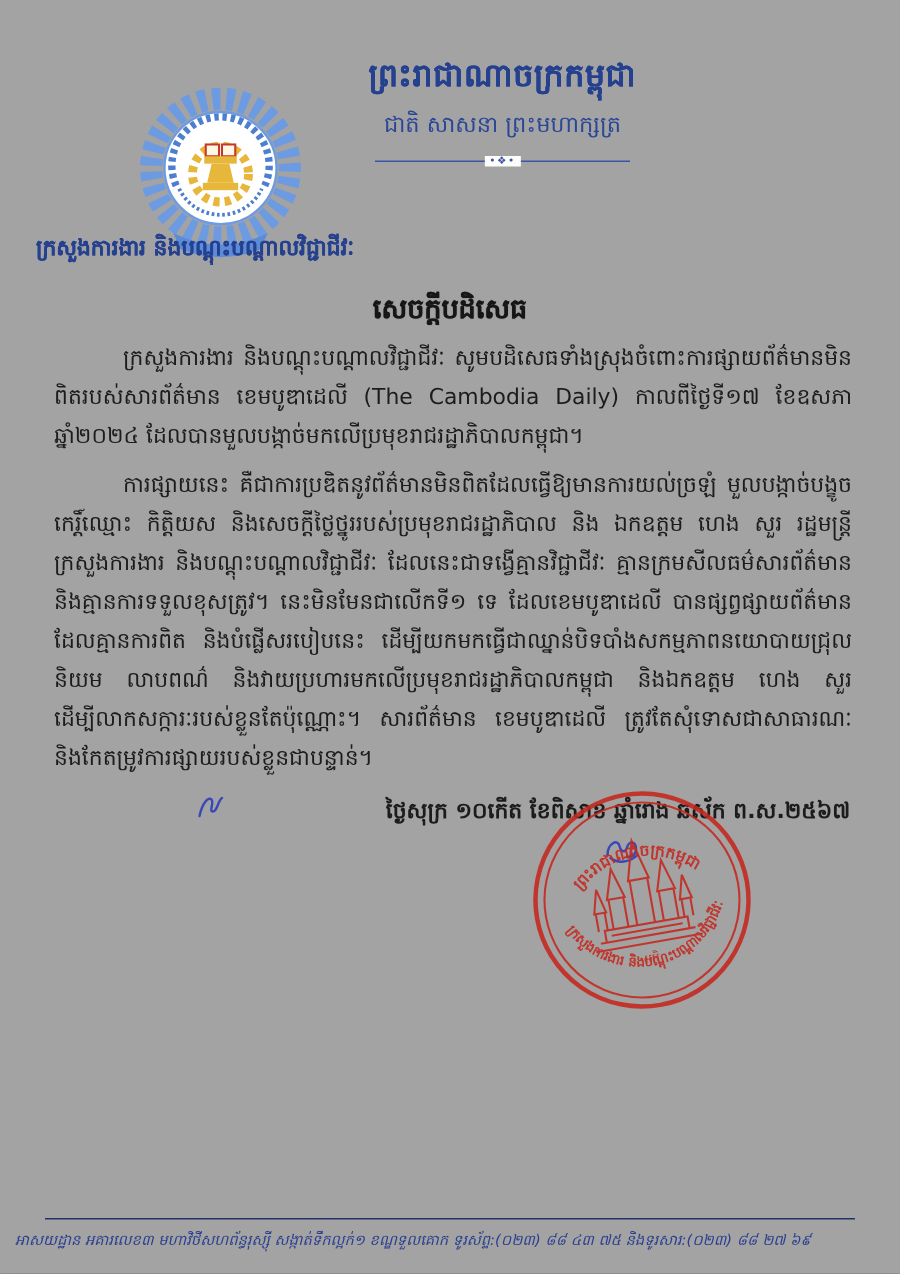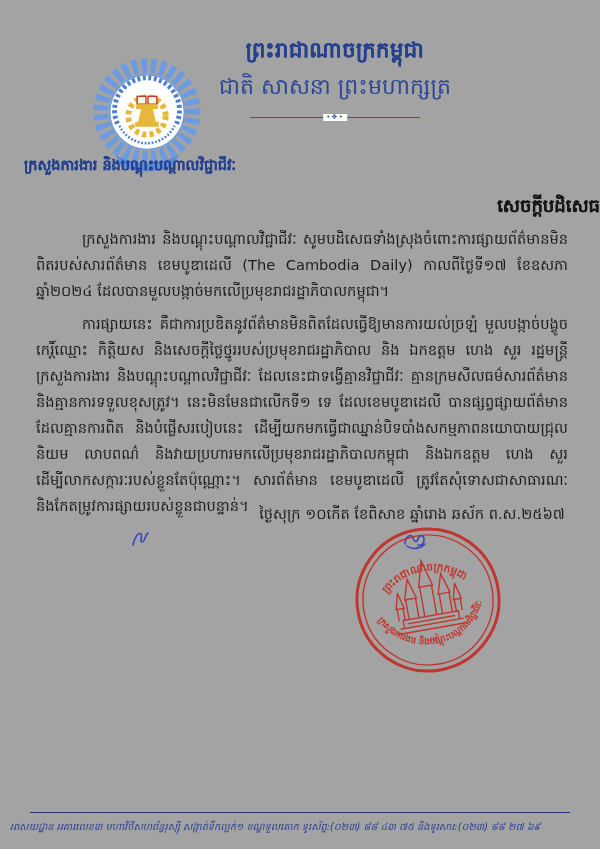--- a/index.html
+++ b/index.html
@@ -21,56 +21,57 @@
   }
   .kingdom-block{
     position:absolute;left:185px;top:36px;width:300px;
     text-align:center;color:#24408f;
   }
   .kingdom-title{
     font-size:21px;font-weight:bold;letter-spacing:.5px;
     text-shadow:0 0 .4px #24408f;
   }
   .kingdom-motto{
-    font-size:22px;margin-top:6px;color:#2a4697;
+    font-size:15px;margin-top:6px;color:#2a4697;
   }
   .header-divider{
     margin:9px auto 0;width:170px;height:7px;position:relative;
   }
   .header-divider .line{
     position:absolute;top:3px;left:0;right:0;border-top:1px solid #3a55a5;
   }
   .header-divider .knot{
     position:absolute;top:0;left:50%;transform:translateX(-50%);
     font-size:7px;line-height:7px;color:#3a55a5;background:#fdfdfc;padding:0 3px;
     letter-spacing:1px;
   }
   .ministry-name{
     position:absolute;left:24px;top:156px;
     font-size:14.5px;font-weight:bold;color:#24408f;
     text-shadow:0 0 .4px #24408f;
   }
   
   .doc-title{
     position:absolute;left:0;right:0;top:194px;
-    text-align:right;font-size:18px;font-weight:bold;color:#161616;
+    text-align:center;font-size:18px;font-weight:bold;color:#161616;
     text-shadow:0 0 .5px #161616;
   }
   .doc-body{
     position:absolute;left:36px;right:32px;top:226px;
     font-size:14.6px;line-height:26px;color:#1c1c1c;
     text-align:justify;
   }
   .doc-body p{margin:0 0 7px 0;text-indent:46px;}
   .para-sig{display:inline-block;vertical-align:-4px;margin-left:2px;}
   
   .date-block{
-    position:absolute;right:18px;top:500px;width:340px;
+    position:absolute;right:18px;top:527px;width:340px;
     text-align:center;font-size:14.6px;line-height:27px;color:#1c1c1c;
     z-index:1;
+    font-weight:bold;
   }
   .date-line2-wrap{white-space:nowrap;}
   .initial-sig{display:inline-block;vertical-align:-6px;margin-left:5px;}
   
   .stamp{
     position:absolute;left:352px;top:524px;width:152px;height:152px;
     z-index:2;opacity:.88;transform:rotate(-10deg);
   }
   
   .footer-rule{

